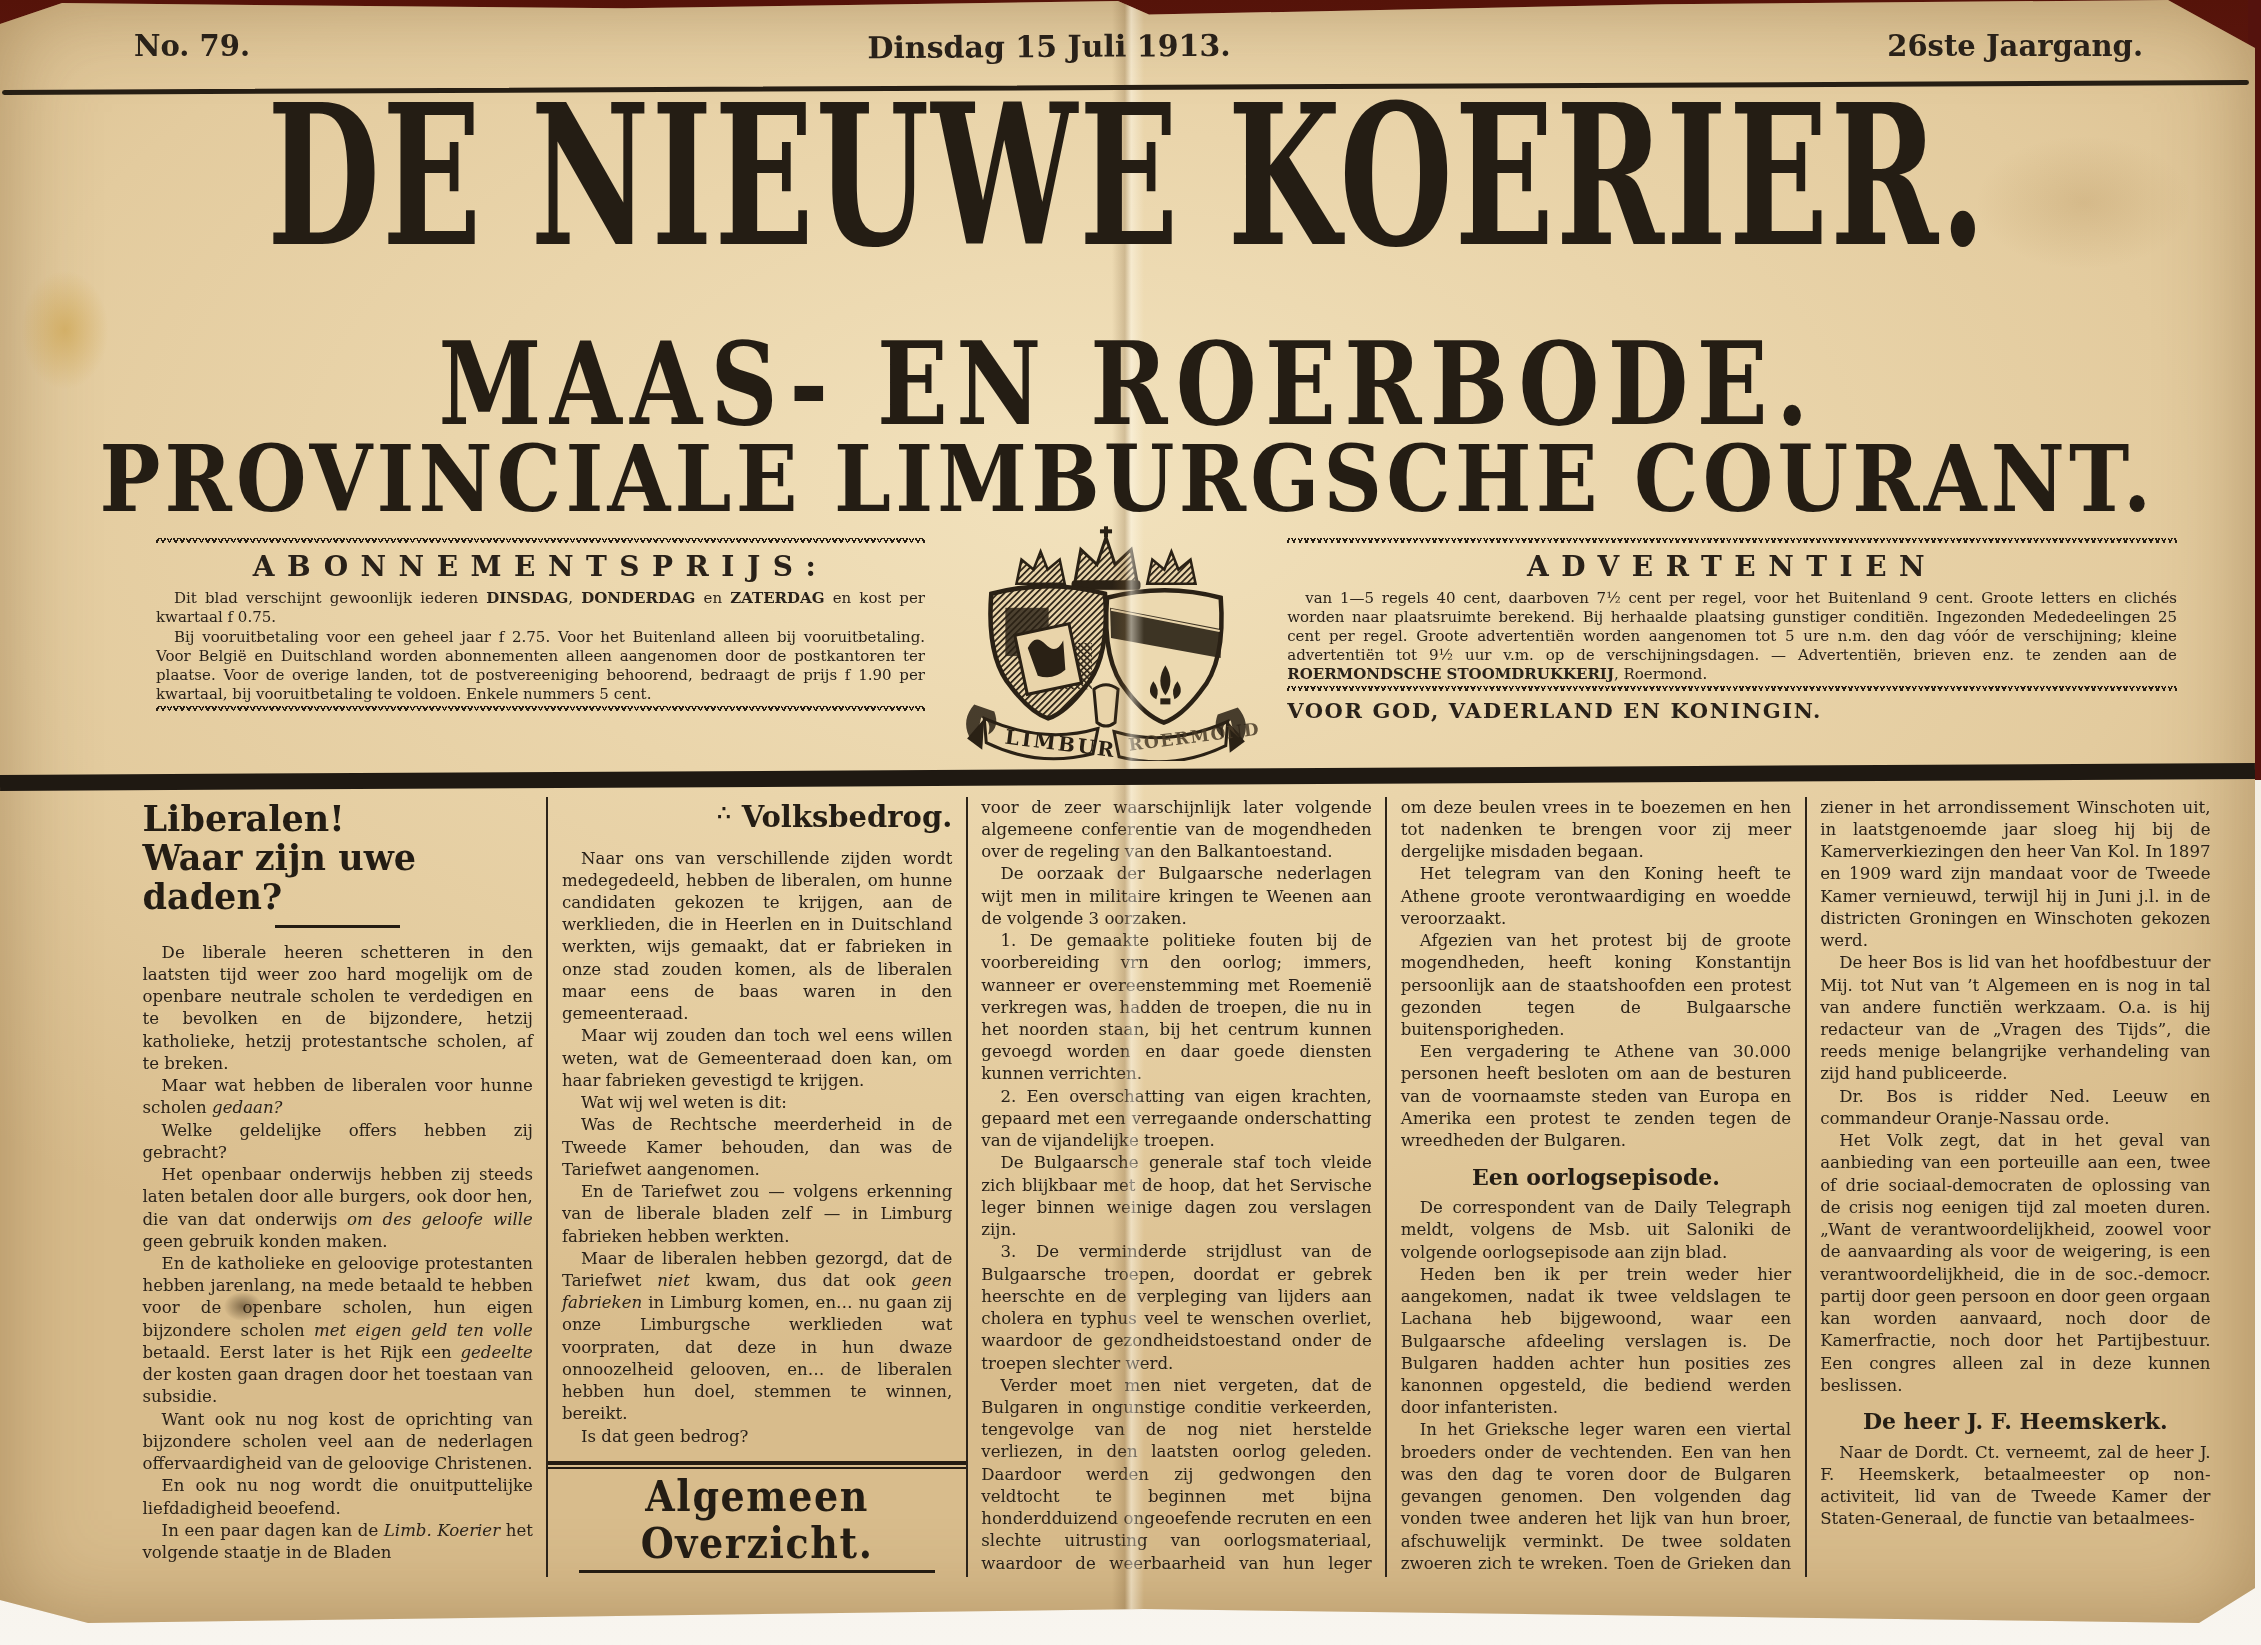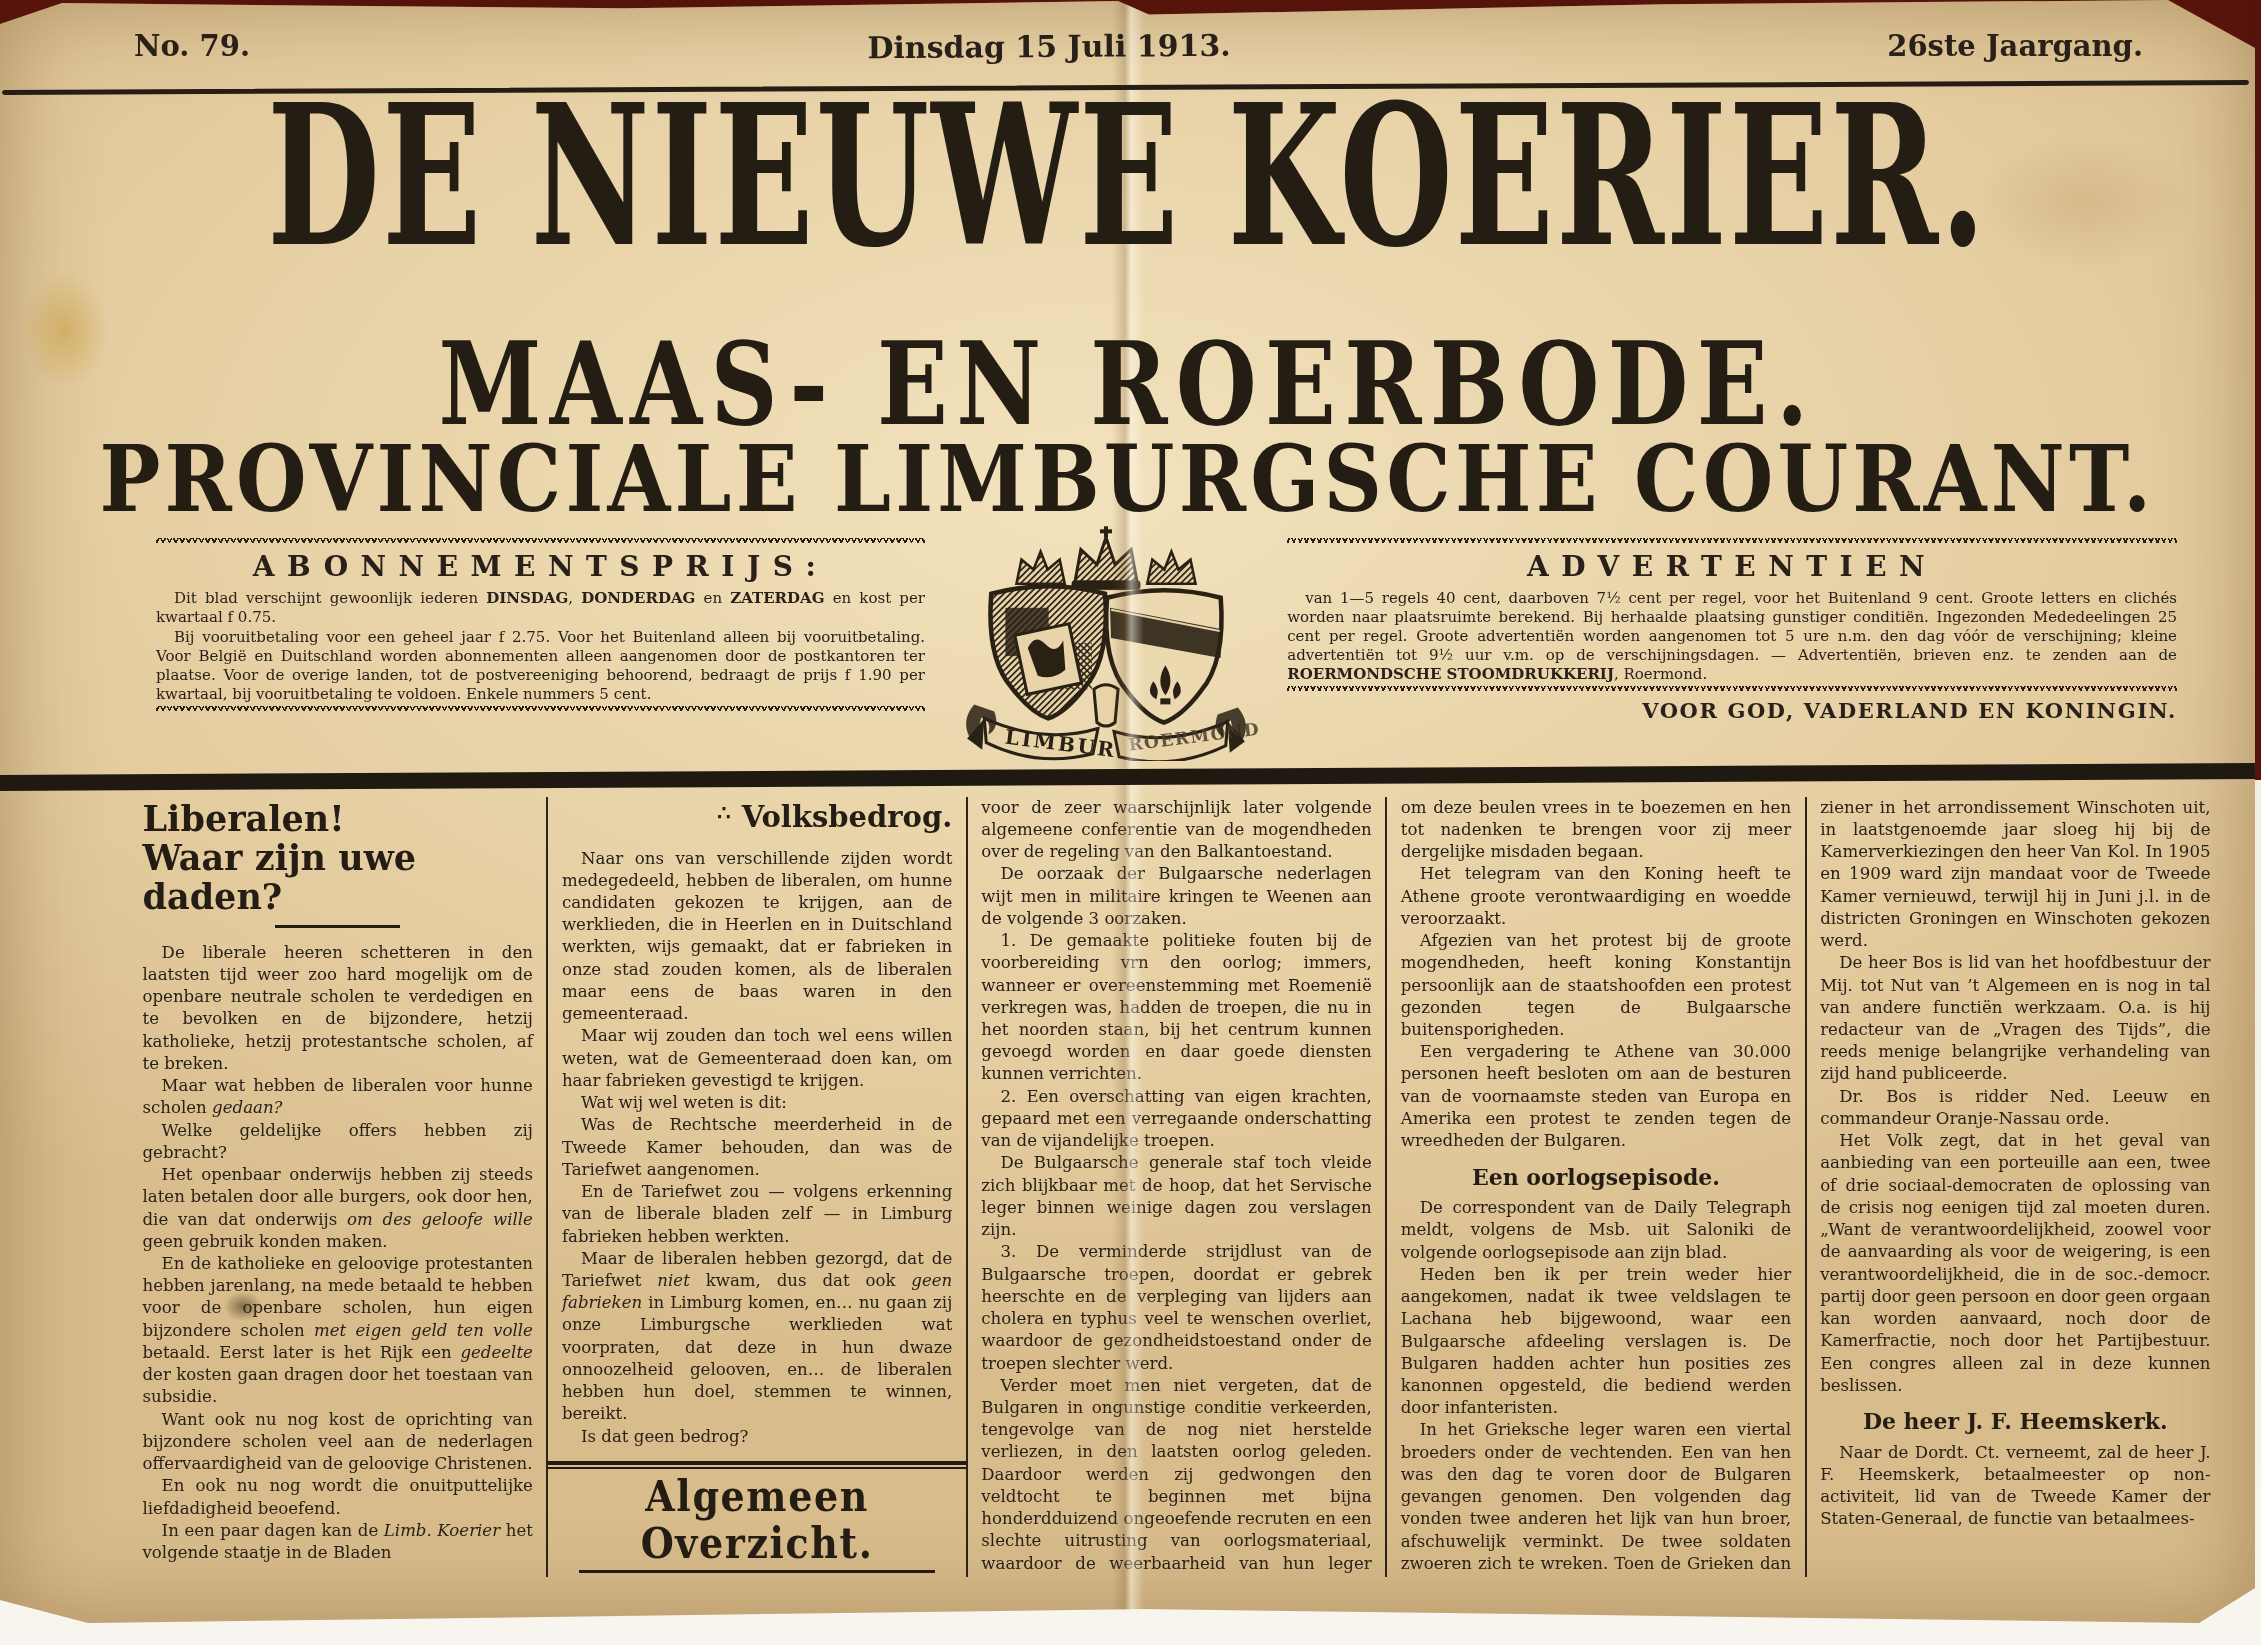--- a/index.html
+++ b/index.html
@@ -30,21 +30,21 @@
     transform:scaleY(1.12);transform-origin:top;line-height:82px;height:94px;color:#241d14;}
 
   .inforow{display:flex;align-items:flex-start;padding:7.3px 78px 0 156px;gap:14.6px;}
   .info-block{width:769px;}
   .info-block.right{flex:1;}
   .zigzag{height:5.2px;margin:2.1px 0;
     background:repeating-linear-gradient(63deg,#271f15 0 1.6px,rgba(0,0,0,0) 1.6px 5.7px),
                repeating-linear-gradient(-63deg,#271f15 0 1.6px,rgba(0,0,0,0) 1.6px 5.7px);}
   .info-h{font-size:28px;font-weight:bold;letter-spacing:12.5px;text-align:center;margin:7.3px 0 5.2px;}
   .info-p{font-size:15px;line-height:1.27;text-align:justify;text-indent:1.2em;margin:0 0 1px;}
-  .motto{font-size:21px;font-weight:bold;text-align:right;letter-spacing:1.6px;margin-top:7.3px;}
+  .motto{font-size:21px;font-weight:bold;text-align:left;letter-spacing:1.6px;margin-top:7.3px;}
   .crest-wrap{width:333px;flex:0 0 auto;display:flex;justify-content:center;margin-top:-13.5px;}
 
   .bigbar{height:15.6px;background:#1f1912;margin:7.3px 0 0;transform:rotate(-0.3deg);}
 
   .cols{display:flex;align-items:stretch;padding:12.5px 31px 0 129px;height:780px;overflow:hidden;}
   .col{flex:1;padding:0 13.5px;overflow:hidden;}
   .col + .col{border-left:2.1px solid #2c241b;}
   .a-p{font-size:16.6px;line-height:1.34;text-align:justify;text-indent:1.15em;margin:0;}
   .a-p.ni{text-indent:0;}
   .a-head{font-size:35px;font-weight:bold;line-height:1.12;margin:2.1px 0 0;color:#241d14;}
@@ -207,21 +207,21 @@
           <p class="a-p ni">om deze beulen vrees in te boezemen en hen tot nadenken te brengen voor zij meer dergelijke misdaden begaan.</p>
           <p class="a-p">Het telegram van den Koning heeft te Athene groote verontwaardiging en woedde veroorzaakt.</p>
           <p class="a-p">Afgezien van het protest bij de groote mogendheden, heeft koning Konstantijn persoonlijk aan de staatshoofden een protest gezonden tegen de Bulgaarsche buitensporigheden.</p>
           <p class="a-p">Een vergadering te Athene van 30.000 personen heeft besloten om aan de besturen van de voornaamste steden van Europa en Amerika een protest te zenden tegen de wreedheden der Bulgaren.</p>
           <div class="a-sub">Een oorlogsepisode.</div>
           <p class="a-p">De correspondent van de Daily Telegraph meldt, volgens de Msb. uit Saloniki de volgende oorlogsepisode aan zijn blad.</p>
           <p class="a-p">Heden ben ik per trein weder hier aangekomen, nadat ik twee veldslagen te Lachana heb bijgewoond, waar een Bulgaarsche afdeeling verslagen is. De Bulgaren hadden achter hun posities zes kanonnen opgesteld, die bediend werden door infanteristen.</p>
           <p class="a-p">In het Grieksche leger waren een viertal broeders onder de vechtenden. Een van hen was den dag te voren door de Bulgaren gevangen genomen. Den volgenden dag vonden twee anderen het lijk van hun broer, afschuwelijk verminkt. De twee soldaten zwoeren zich te wreken. Toen de Grieken dan ook een hevigen bajonetaanval tegen de Bulgaren uitvoerden, slaagden de twee soldaten er in zich door de Bulgaarsche infanterie heen te slaan en beklommen met hun beiden den 400 meter hoogen heuvel, op den top waarvan de Bulgaarsche kanonnen waren opgesteld.</p>
         </div>
         <div class="col">
-          <p class="a-p ni">ziener in het arrondissement Winschoten uit, in laatstgenoemde jaar sloeg hij bij de Kamerverkiezingen den heer Van Kol. In 1905 en 1909 ward zijn mandaat voor de Tweede Kamer vernieuwd, terwijl hij in Juni j.l. in de districten Groningen en Winschoten gekozen werd.</p>
+          <p class="a-p ni">ziener in het arrondissement Winschoten uit, in laatstgenoemde jaar sloeg hij bij de Kamerverkiezingen den heer Van Kol. In 1897 en 1909 ward zijn mandaat voor de Tweede Kamer vernieuwd, terwijl hij in Juni j.l. in de districten Groningen en Winschoten gekozen werd.</p>
           <p class="a-p">De heer Bos is lid van het hoofdbestuur der Mij. tot Nut van ’t Algemeen en is nog in tal van andere functiën werkzaam. O.a. is hij redacteur van de „Vragen des Tijds”, die reeds menige belangrijke verhandeling van zijd hand publiceerde.</p>
           <p class="a-p">Dr. Bos is ridder Ned. Leeuw en commandeur Oranje-Nassau orde.</p>
           <p class="a-p">Het Volk zegt, dat in het geval van aanbieding van een porteuille aan een, twee of drie sociaal-democraten de oplossing van de crisis nog eenigen tijd zal moeten duren. „Want de verantwoordelijkheid, zoowel voor de aanvaarding als voor de weigering, is een verantwoordelijkheid, die in de soc.-democr. partij door geen persoon en door geen orgaan kan worden aanvaard, noch door de Kamerfractie, noch door het Partijbestuur. Een congres alleen zal in deze kunnen beslissen.</p>
           <div class="a-sub">De heer J. F. Heemskerk.</div>
           <p class="a-p">Naar de Dordt. Ct. verneemt, zal de heer J. F. Heemskerk, betaalmeester op non-activiteit, lid van de Tweede Kamer der Staten-Generaal, de functie van betaalmees-</p>
         </div>
       </div>
   </div>
 </div>
 

